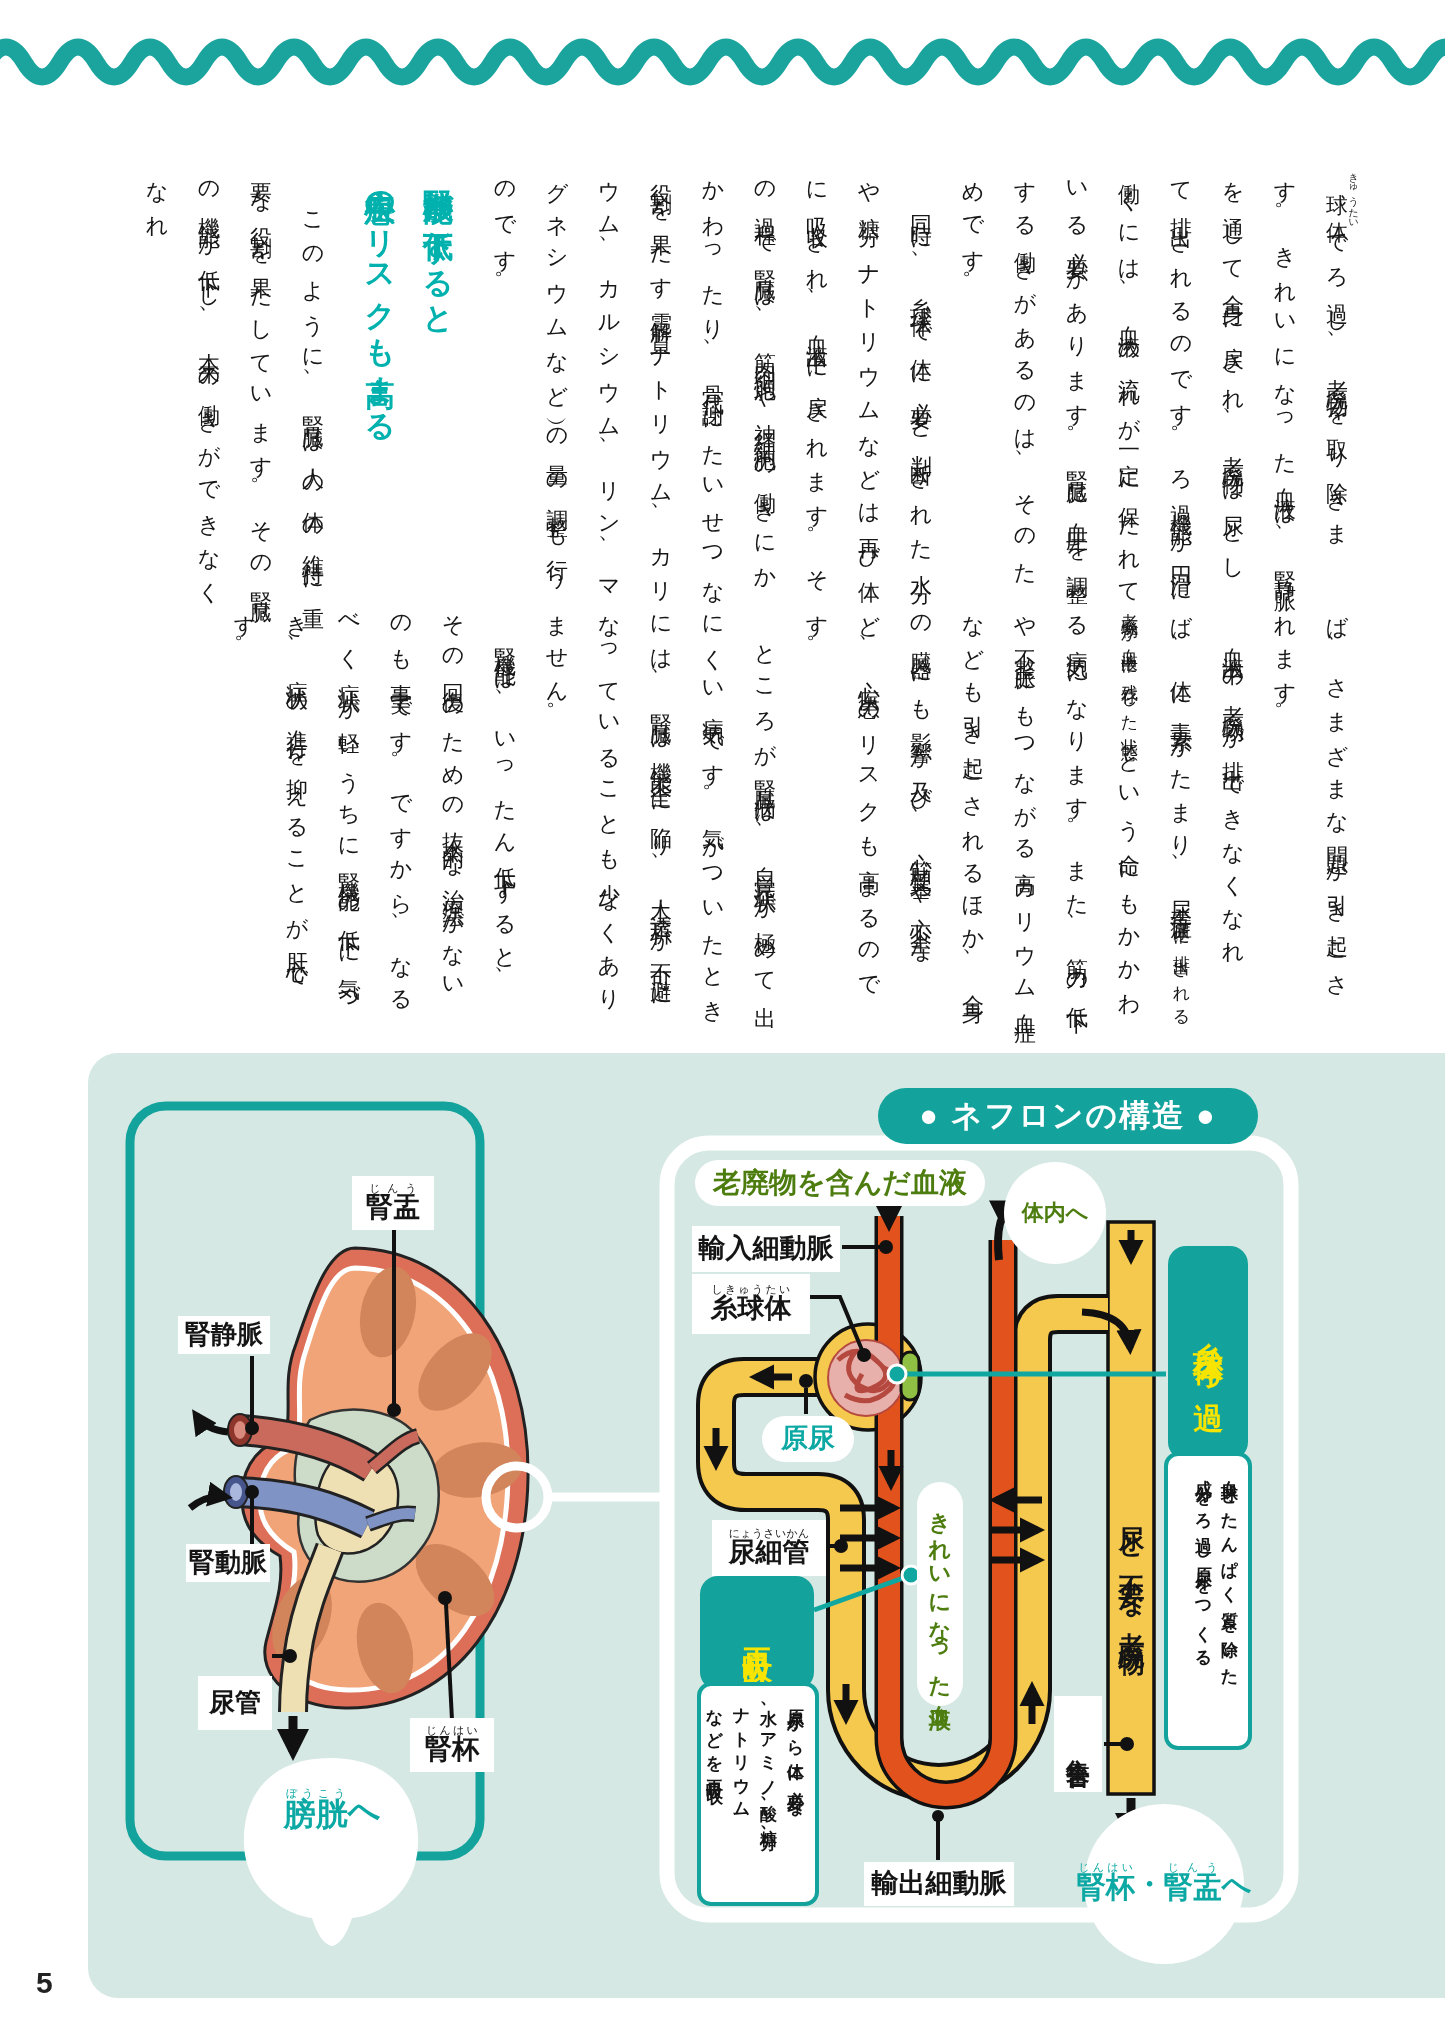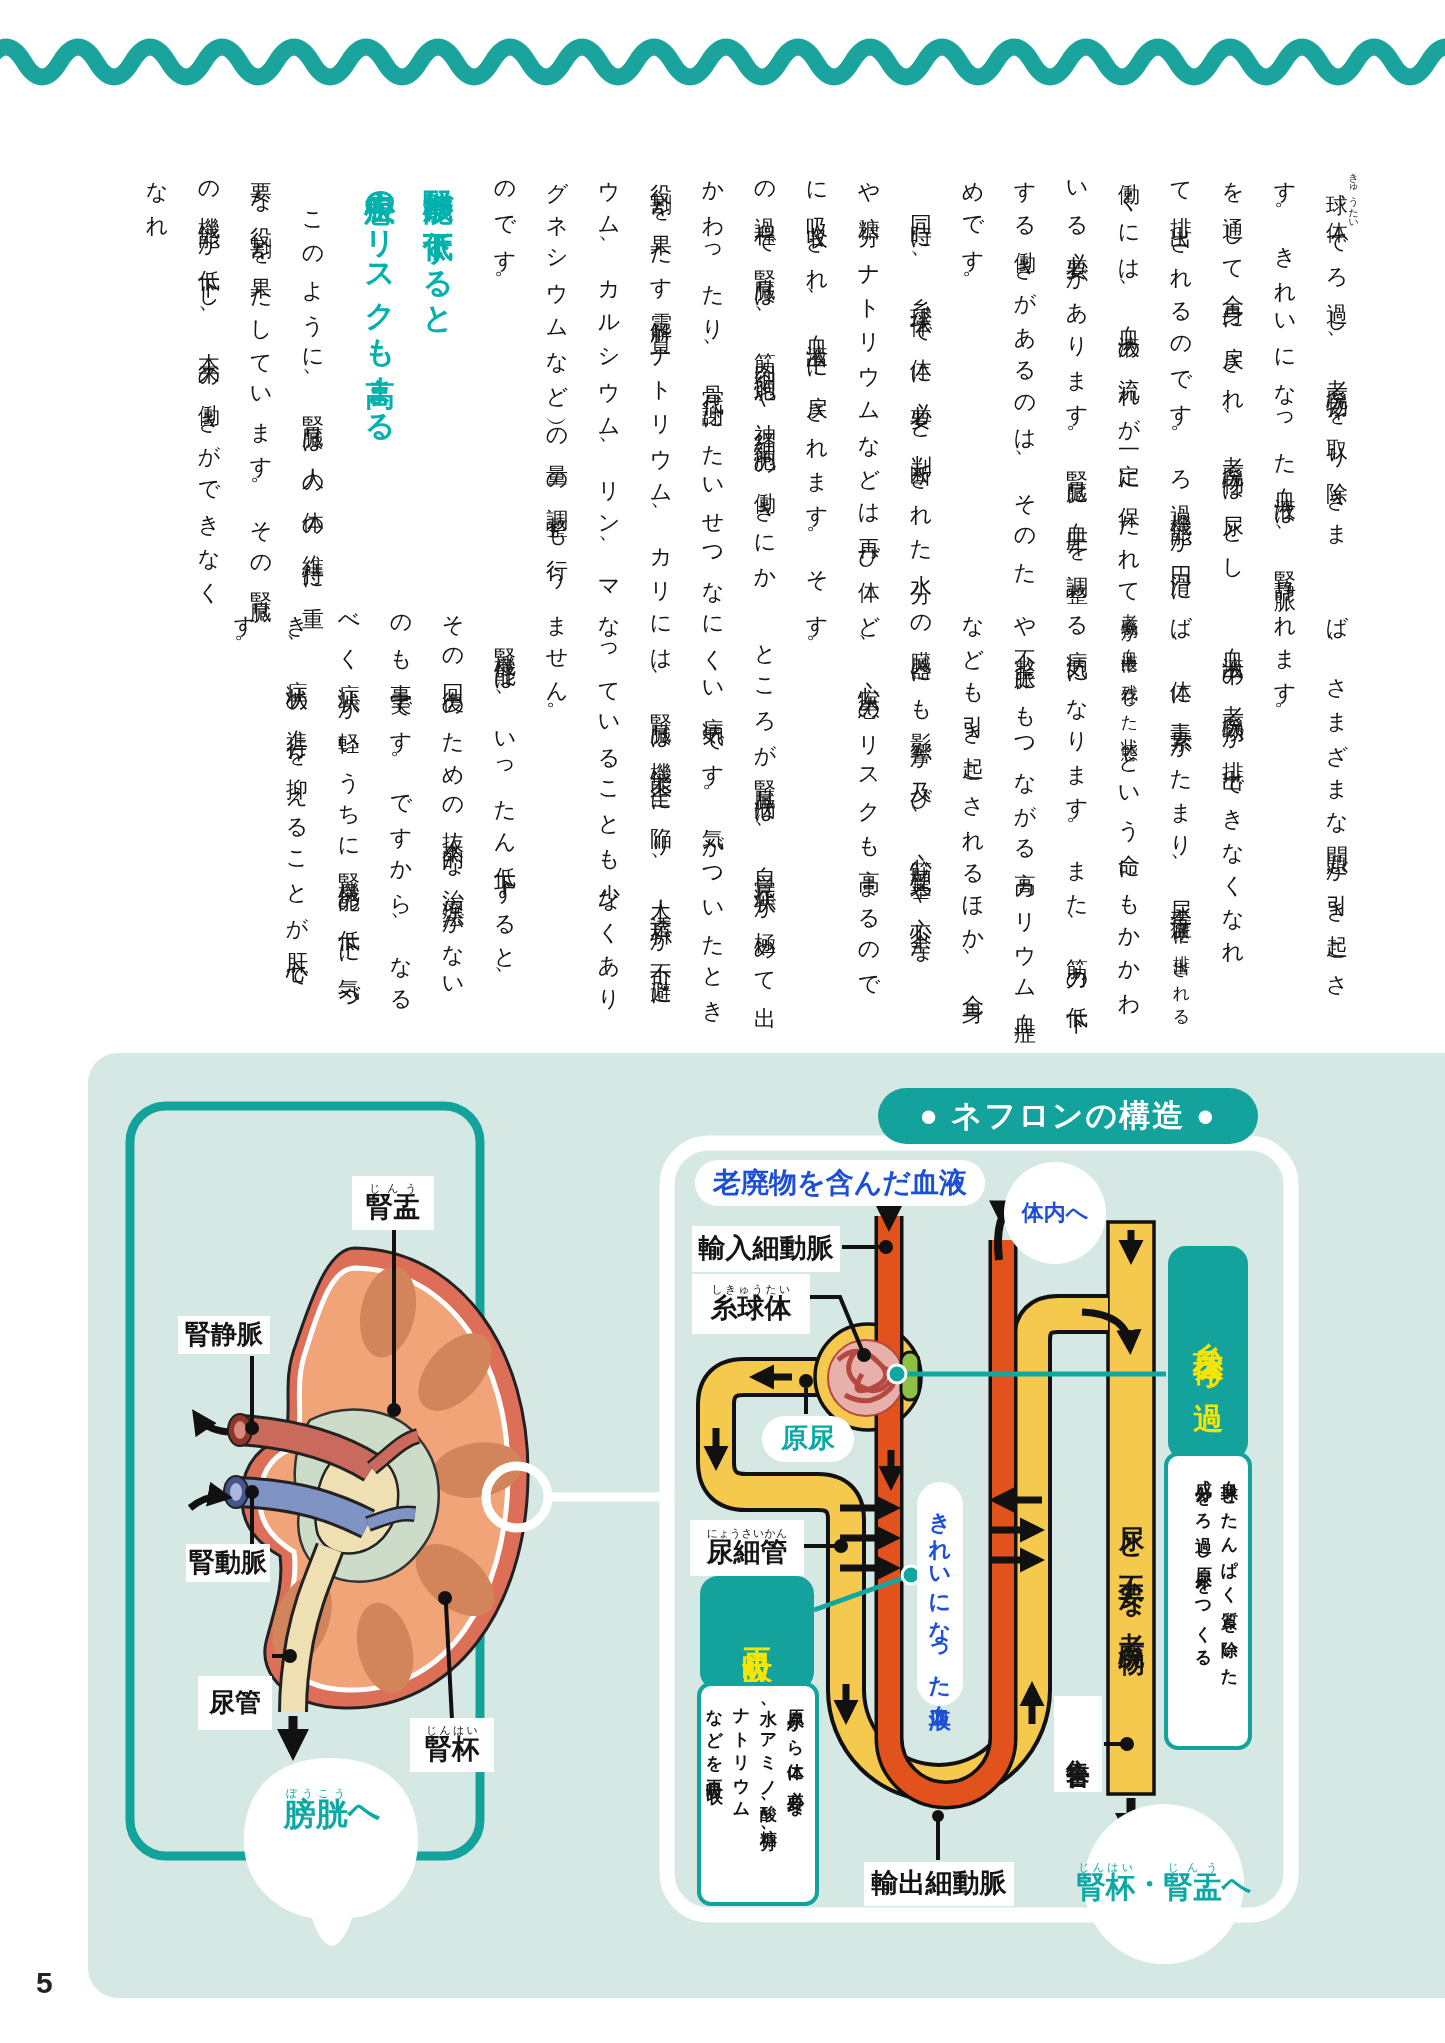--- a/index.html
+++ b/index.html
@@ -22,21 +22,21 @@
   
   .panel{position:absolute;left:88px;top:1053px;width:1357px;height:945px;
       background:#d5e8e3;border-radius:30px 0 0 30px;}
   svg.art{position:absolute;left:0;top:0;pointer-events:none;}
   
   .lbl{position:absolute;display:flex;align-items:center;justify-content:center;
       text-align:center;font-weight:bold;color:#151515;line-height:1.15;}
   .white{background:#fff;}
   .pill{border-radius:999px;}
   .titlepill{background:#14a39c;color:#fff;border-radius:29px;font-size:31px;letter-spacing:2px;}
-  .coral{color:#1d4ed8;}
+  .coral{color:#4d7c0f;}
   .tealtx{color:#0ca8a3;}
   .tealbox{background:#14a39c;color:#f7e400;border-radius:18px;}
   .descbox{position:absolute;background:#fff;border:4px solid #14a39c;border-radius:14px;
       writing-mode:vertical-rl;font-weight:bold;font-size:17px;line-height:26px;
       letter-spacing:5px;color:#151515;padding:10px 6px;box-sizing:border-box;}
   .v{writing-mode:vertical-rl;text-orientation:mixed;}
   .circlbl{border-radius:50%;}
   .lbl ruby rt{font-size:11px;}
   .pagenum{position:absolute;left:36px;top:1966px;font-size:30px;font-weight:bold;color:#222;}
 </style>
@@ -218,21 +218,21 @@
       <ruby>糸球体<rt>しきゅうたい</rt></ruby>
     </div>
   <div class="lbl white pill tealtx" style="left:762px;top:1416px;width:92px;height:46px;font-size:27px;">原尿</div>
   <div class="lbl tealbox" style="left:1168px;top:1246px;width:80px;height:214px;">
     <span class="v" style="font-size:30px;letter-spacing:7px;">糸球体ろ過</span>
   </div>
   <div class="descbox" style="left:1164px;top:1452px;width:88px;height:298px;">血球とたんぱく質を除いた<br>成分をろ過し原尿をつくる</div>
   <div class="lbl" style="left:1104px;top:1408px;width:54px;height:330px;">
     <span class="v" style="font-size:26px;letter-spacing:9px;">尿と不要な老廃物</span>
   </div>
-  <div class="lbl white" style="left:690px;top:1520px;width:114px;height:56px;font-size:27px;">
+  <div class="lbl white" style="left:712px;top:1520px;width:114px;height:56px;font-size:27px;">
       <ruby>尿細管<rt>にょうさいかん</rt></ruby>
     </div>
   <div class="lbl tealbox" style="left:700px;top:1576px;width:114px;height:114px;">
     <span class="v" style="font-size:30px;letter-spacing:6px;">再吸収</span>
   </div>
   <div class="descbox" style="left:697px;top:1682px;width:122px;height:224px;letter-spacing:4px;line-height:27px;">原尿から体に必要な<br>水、アミノ酸、糖分、<br>ナトリウム<br>などを再吸収</div>
   <div class="lbl white pill coral" style="left:917px;top:1482px;width:46px;height:224px;">
     <span class="v" style="font-size:22px;letter-spacing:2px;">きれいになった血液</span>
   </div>
   <div class="lbl white" style="left:1054px;top:1696px;width:48px;height:96px;">

